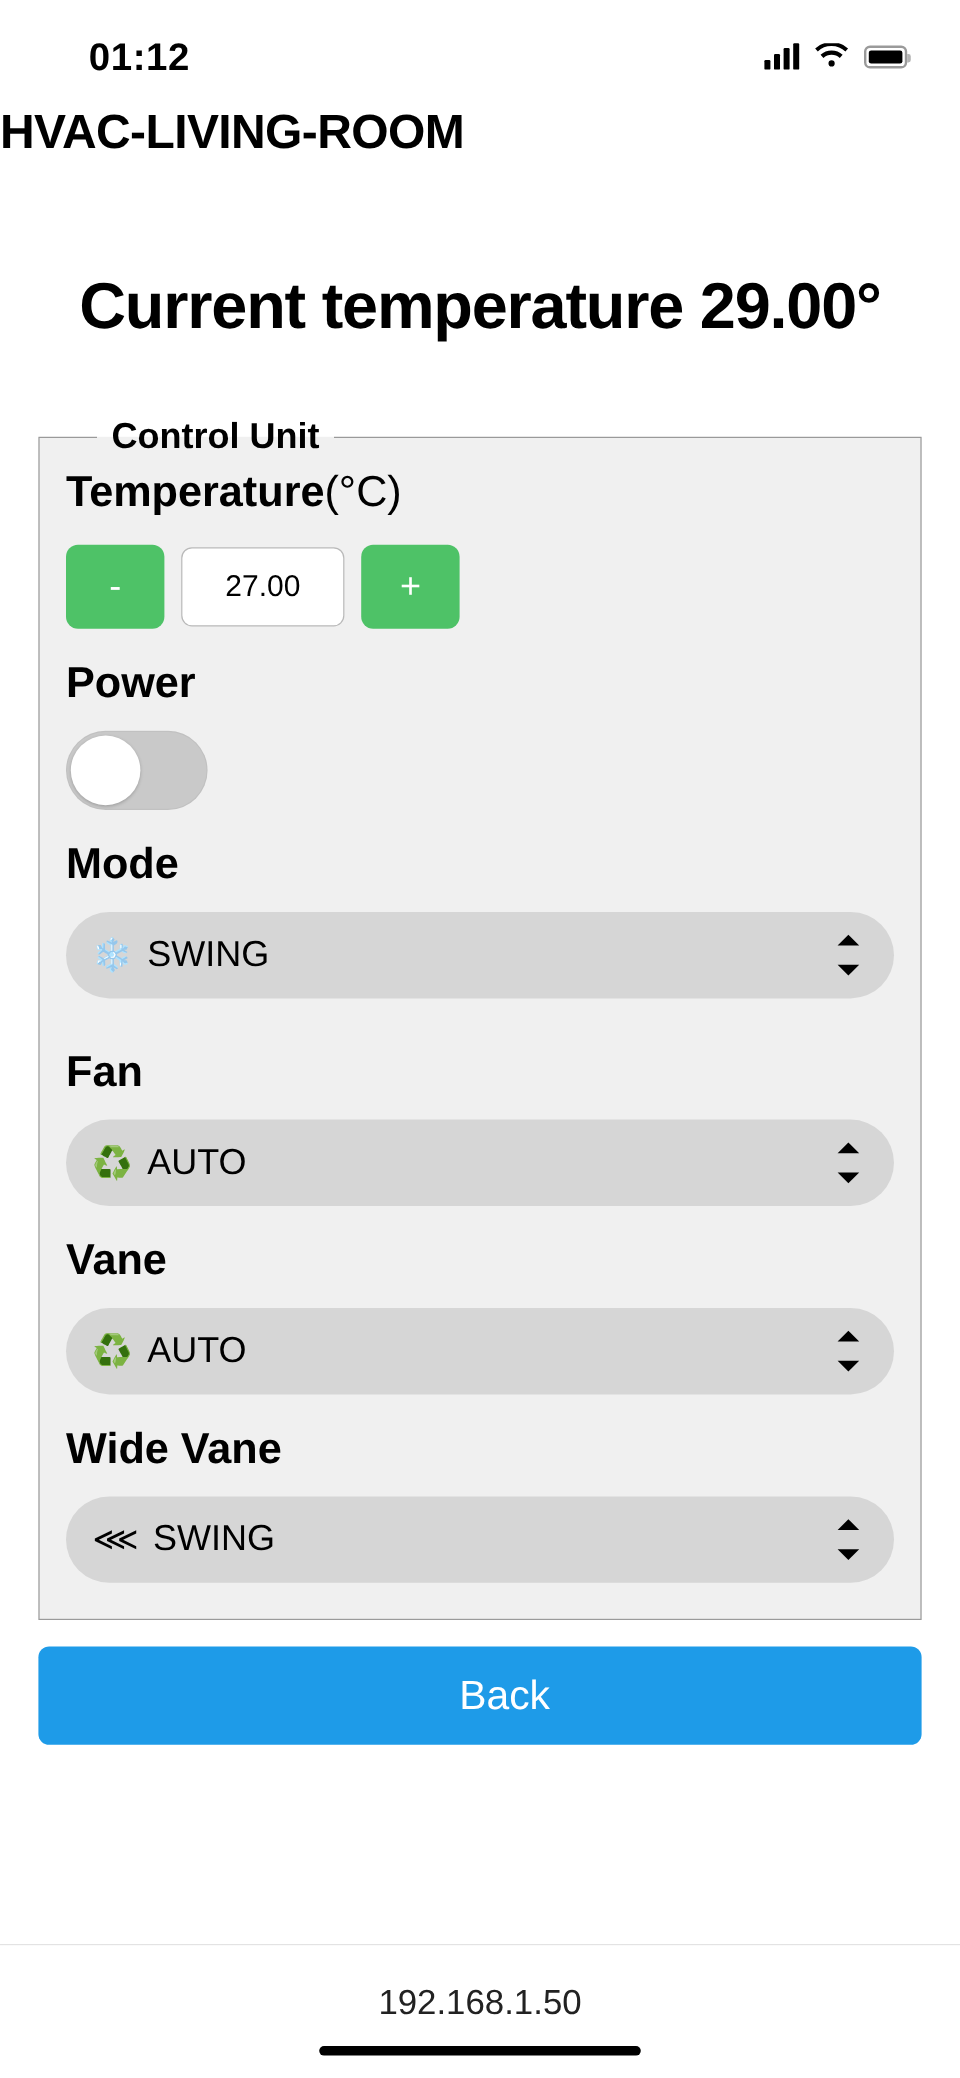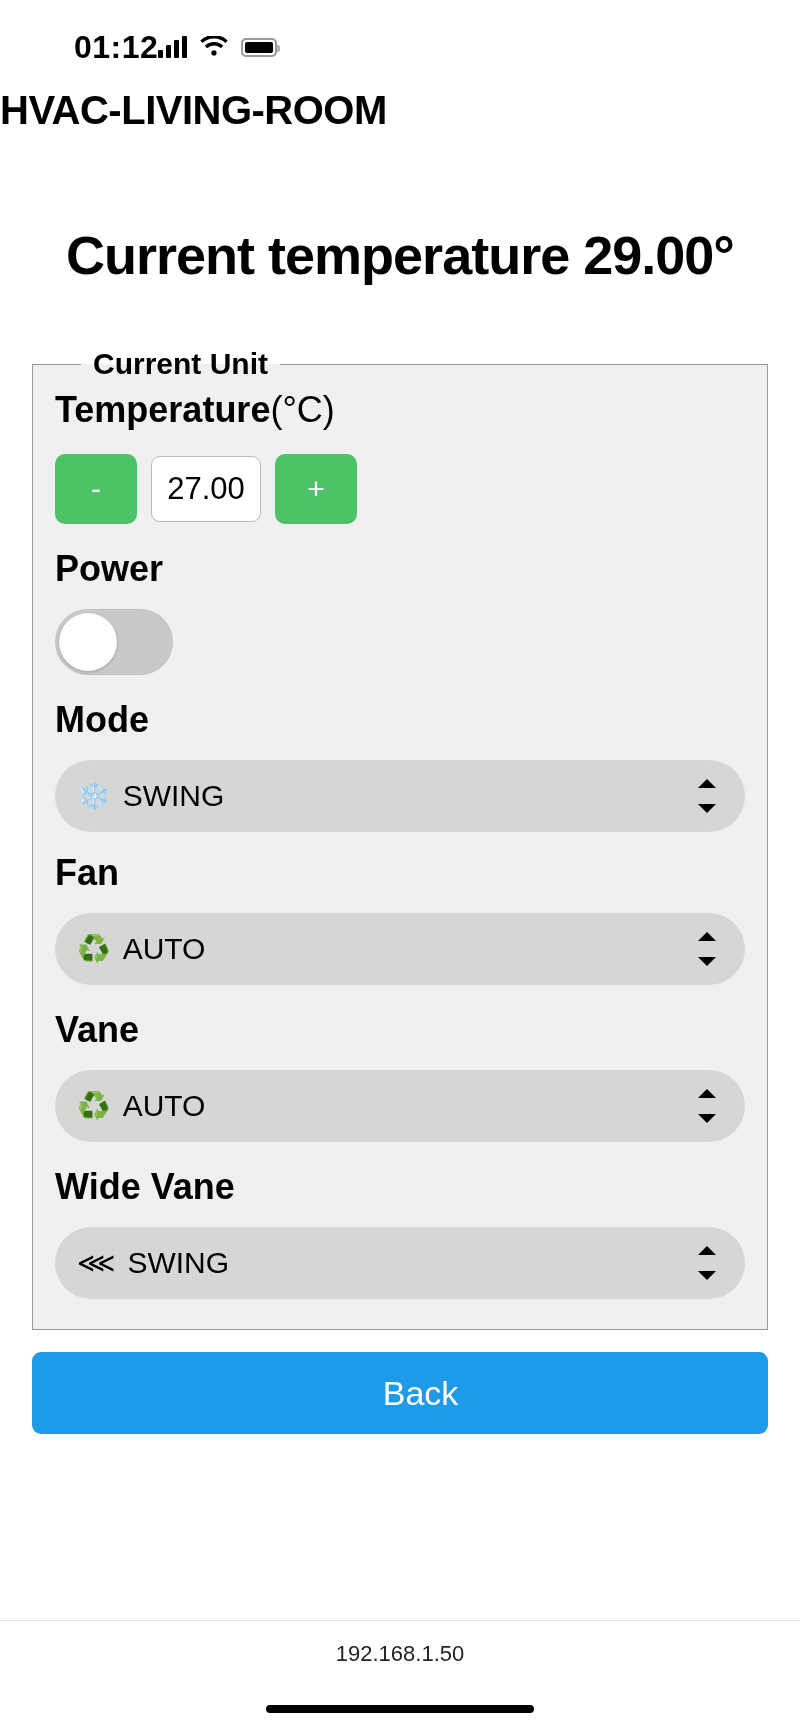--- a/index.html
+++ b/index.html
@@ -7,21 +7,21 @@
     width:800px; height:1732px;
     background:#ffffff;
     font-family:"Liberation Sans", sans-serif;
     -webkit-font-smoothing:antialiased;
   }
   .phone { position:relative; width:800px; height:1732px; background:#fff; overflow:hidden; display:flex; flex-direction:column; }
 
   
   .statusbar {
     height:76px; flex:0 0 76px;
-    display:flex; align-items:center; justify-content:flex-start;
+    display:flex; align-items:center; justify-content:space-between;
     padding:18px 44px 0 74px;
   }
   .status-time { font-size:32px; font-weight:600; color:#000; letter-spacing:.5px; }
   .status-icons { display:flex; align-items:center; gap:13px; }
   .sig { display:flex; align-items:flex-end; gap:3px; height:22px; }
   .sig i { display:block; width:5px; background:#000; border-radius:1px; }
   .sig i:nth-child(1){height:8px;}
   .sig i:nth-child(2){height:13px;}
   .sig i:nth-child(3){height:18px;}
   .sig i:nth-child(4){height:22px;}
@@ -82,26 +82,26 @@
   .step-btn {
     width:82px; height:70px;
     background:#4ec267;
     border:none; border-radius:10px;
     color:#fff; font-size:30px; font-weight:400;
     display:flex; align-items:center; justify-content:center;
     font-family:"Liberation Sans", sans-serif;
     cursor:pointer;
   }
   .temp-input {
-    width:110px; height:66px;
+    width:136px; height:66px;
     background:#fff;
     border:1px solid #b9b9b9;
     border-radius:9px;
     text-align:center;
-    font-size:31px;
+    font-size:25px;
     color:#000;
     font-family:"Liberation Sans", sans-serif;
   }
 
   
   .toggle-wrap { margin-top:18px; }
   .toggle {
     width:118px; height:66px;
     background:#c9c9c9;
     border-radius:33px;
@@ -150,22 +150,22 @@
     font-family:"Liberation Sans", sans-serif;
     cursor:pointer;
     padding-left:41px;
   }
 
   
   .spacer { flex:1 1 auto; }
   .urlbar {
     border-top:1px solid #e3e3e3;
     height:66px; flex:0 0 66px;
-    display:flex; align-items:center; justify-content:center;
-    font-size:22px; color:#222;
+    display:flex; align-items:flex-end; justify-content:center;
+    font-size:29px; color:#222;
     background:#fff;
   }
   .home-indicator-wrap { height:46px; flex:0 0 46px; display:flex; align-items:center; justify-content:center; background:#fff; }
   .home-indicator { width:268px; height:8px; background:#000; border-radius:4px; }
 </style>
 </head>
 <body>
 
 <div class="phone">
 
@@ -192,21 +192,21 @@
   </div>
 
   <div class="device-title">HVAC-LIVING-ROOM</div>
 
   <div class="current-temp">
     <span>Current temperature</span>
     <span>29.00°</span>
   </div>
 
   <fieldset class="control-unit">
-    <legend>Current Unit</legend>
+    <legend>Control Unit</legend>
 
     <div class="field-label">
       <span>Temperature</span><span class="unit">(°C)</span>
     </div>
     <div class="stepper">
       <button class="step-btn">-</button>
       <input class="temp-input" type="text" value="27.00" style="">
       <button class="step-btn">+</button>
     </div>
 
@@ -220,21 +220,21 @@
     <div class="field-label" style="margin-top:22px;">Mode</div>
     <div class="select-row">
       <span class="sel-icon">❄️</span>
       <span class="sel-text">SWING</span>
       <span class="chev">
           <span class="up"></span>
           <span class="dn"></span>
         </span>
     </div>
 
-    <div class="field-label" style="margin-top:18px;">Fan</div>
+    <div class="field-label" style="margin-top:38px;">Fan</div>
     <div class="select-row">
       <span class="sel-icon">♻️</span>
       <span class="sel-text">AUTO</span>
       <span class="chev">
           <span class="up"></span>
           <span class="dn"></span>
         </span>
     </div>
 
     <div class="field-label" style="margin-top:22px;">Vane</div>

